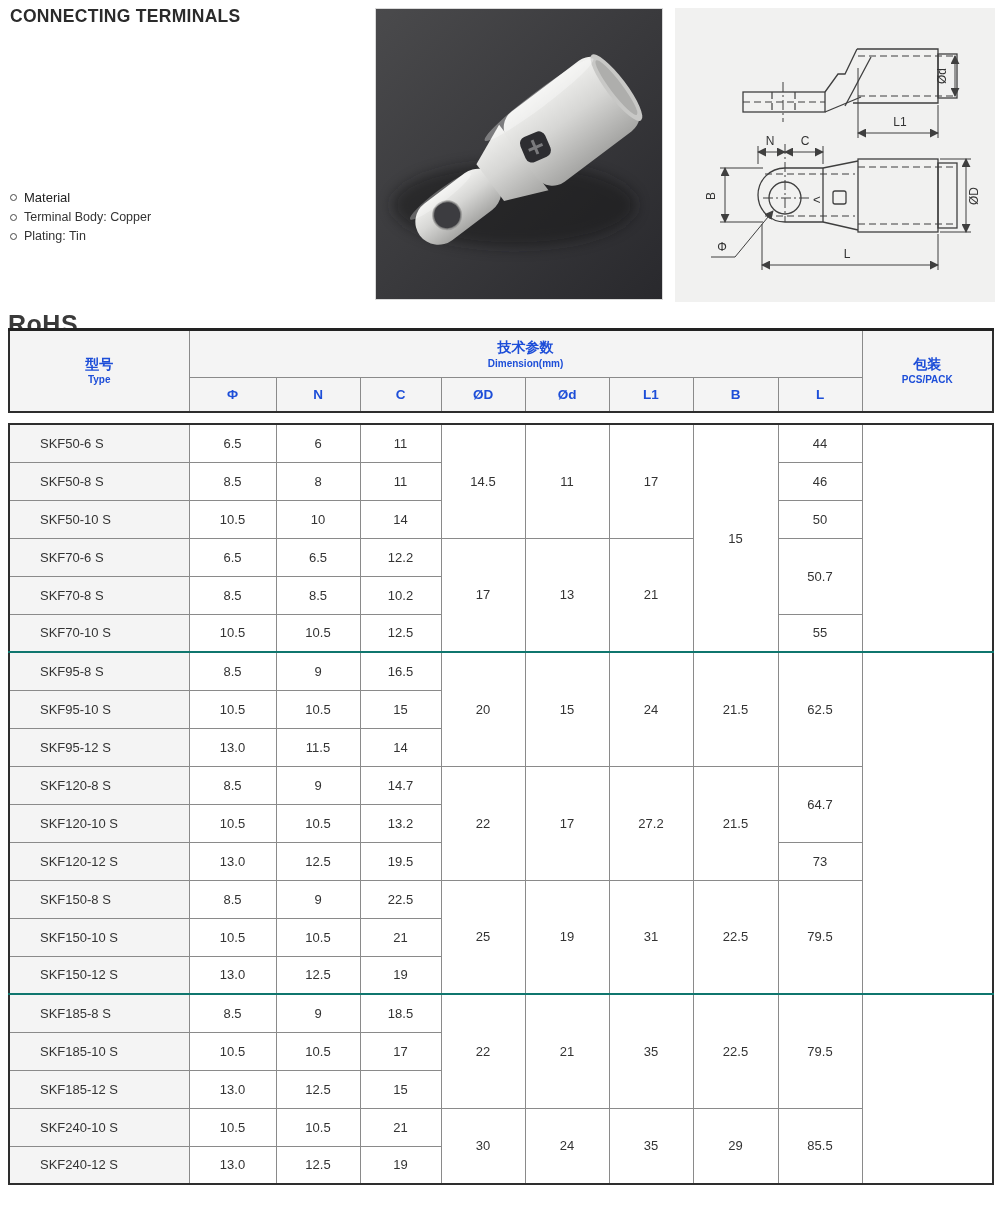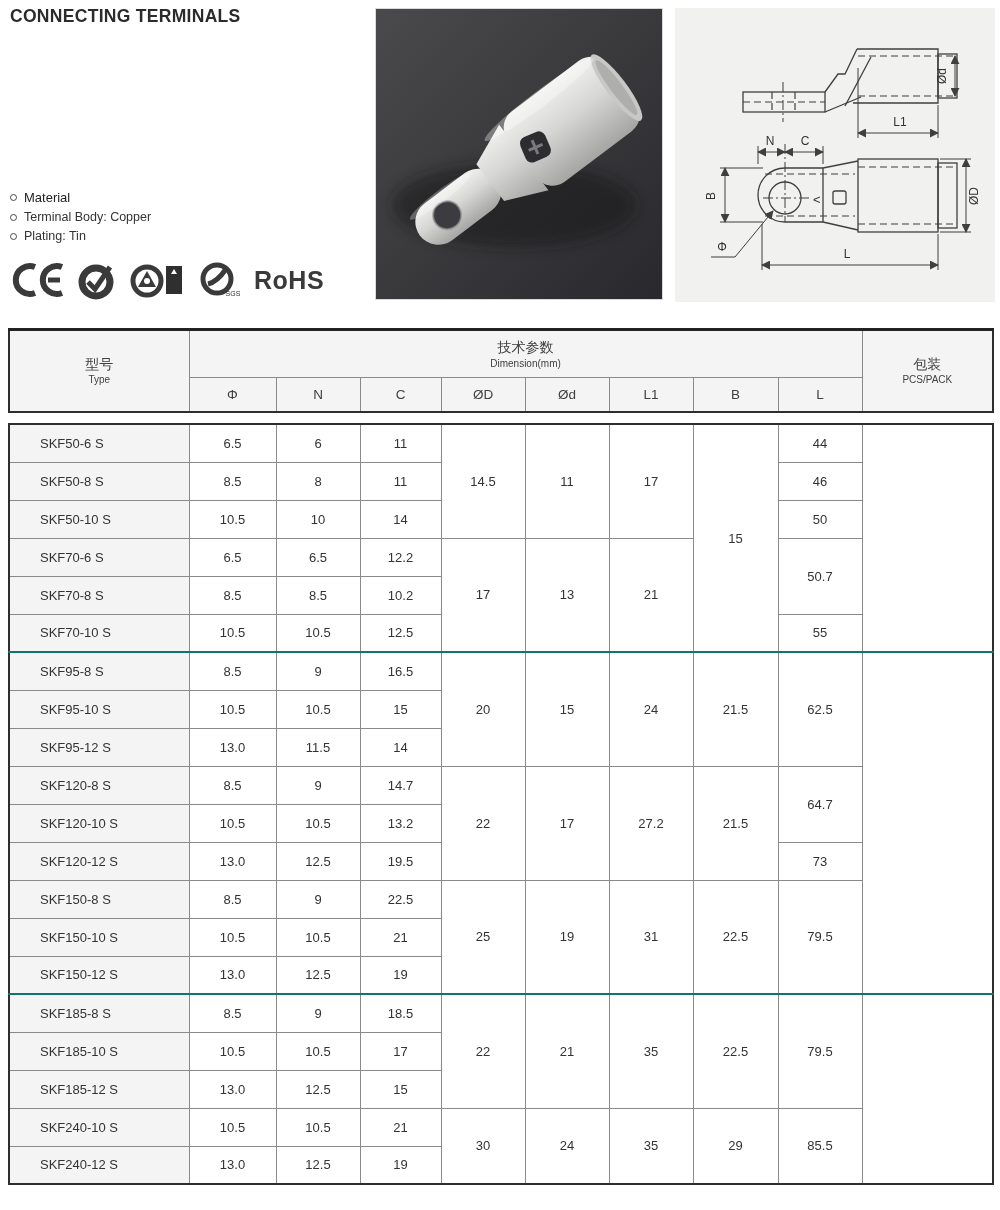--- a/index.html
+++ b/index.html
@@ -10,34 +10,34 @@
                 color:#2b2b2b; letter-spacing:0.3px; }
 
   .material-block { position:absolute; left:10px; top:190px; }
   .material-row { display:flex; align-items:center; margin-bottom:5px; }
   .bullet { width:7px; height:7px; border:1.8px solid #4a4a4a; border-radius:50%;
             display:inline-block; margin-right:7px; flex:0 0 auto; }
   .material-heading { font-size:13px; color:#222; }
   .material-item { font-size:12.5px; color:#333; }
 
   .cert-row { position:absolute; left:8px; top:258px; height:44px; display:flex;
-              align-items:center; gap:13px; }
+              align-items:center; gap:13px;flex-direction:column; }
   .rohs { font-size:25px; font-weight:bold; color:#3a3a3a; letter-spacing:0.5px; }
 
   .photo-box { position:absolute; left:375px; top:8px; width:288px; height:292px;
                border:1px solid #d9d9d9; }
   .drawing-box { position:absolute; left:675px; top:8px; width:320px; height:294px;
                  background:#f1f1f0; }
 
   table { border-collapse:collapse; table-layout:fixed; width:984px; background:#fff; }
   .spec-head { position:absolute; left:8px; top:328px; border:2px solid #2e2e2e; border-top:3px solid #222; }
   .spec-body { position:absolute; left:8px; top:423px; border:2px solid #2e2e2e; }
 
-  .spec-head th { border:1px solid #8a8a8a; background:#f4f4f4; font-weight:normal;
-                  color:#404040; text-align:center; vertical-align:middle; }
+  .spec-head th { border:1px solid #8a8a8a; background:#f4f4f4; font-weight:bold;
+                  color:#1d4ed8; text-align:center; vertical-align:middle; }
   .spec-head tr.hr1 th { height:48px; }
   .spec-head tr.hr2 th { height:34px; font-size:13.5px; }
   .hdr-zh { font-size:14px; line-height:1.35; }
   .hdr-en { font-size:10px; line-height:1.35; }
 
   .spec-body td { border:1px solid #8a8a8a; height:38px; font-size:13px; color:#333;
                   text-align:center; vertical-align:middle; background:#fff; }
   .spec-body td.type-cell { background:#f4f4f4; text-align:left; padding-left:30px; }
   .spec-body tr.group-sep td { border-top:2px solid #0f766e; }
 

